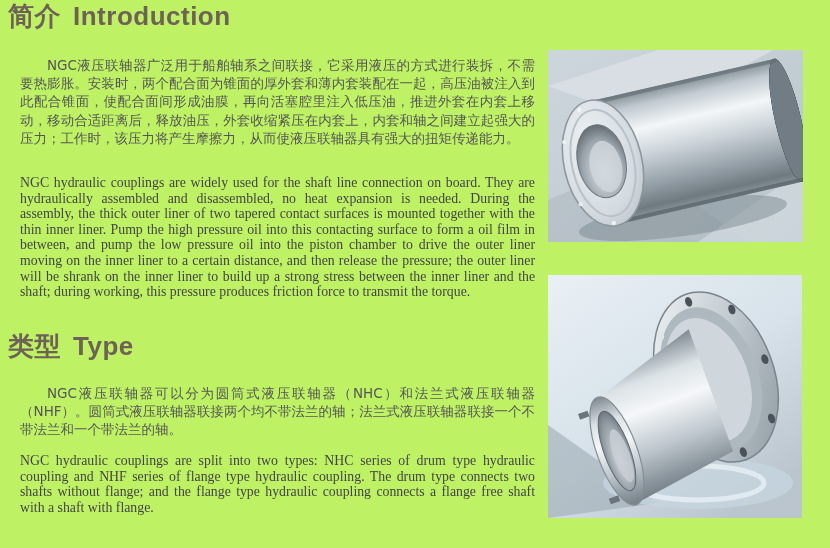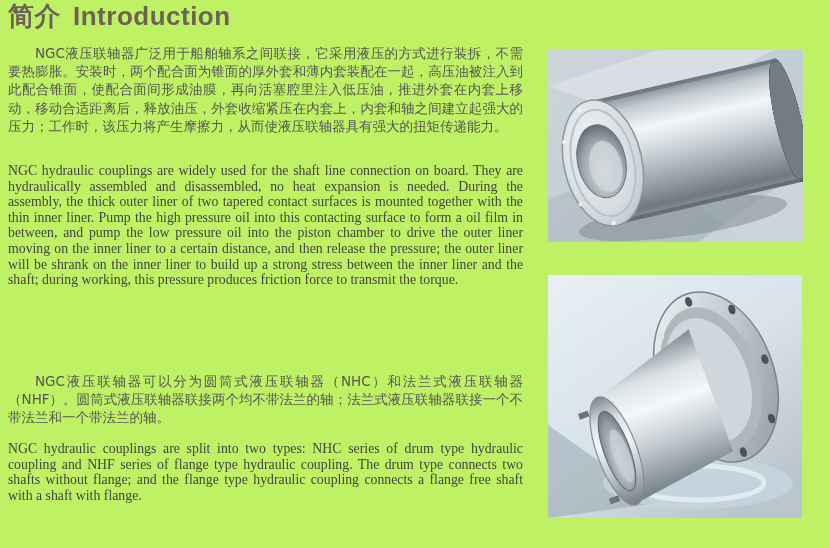--- a/index.html
+++ b/index.html
@@ -21,21 +21,21 @@
     line-height: 32px;
     color: #6e6257;
     letter-spacing: 0.5px;
     white-space: nowrap;
   }
   .heading .h-zh { margin-right: 12px; }
   .para {
     position: absolute;
     left: 8px;
     width: 515px;
-    margin: 0;
+    margin: 12px;
     text-align: justify;
     color: #4c4c4c;
   }
   .para.zh {
     font-family: "DejaVu Sans", sans-serif;
     font-size: 13.5px;
     line-height: 18.2px;
     color: #565656;
     text-indent: 2em;
   }
@@ -64,20 +64,21 @@
 <body>
 
 <div class="page">
 
   <h1 class="heading" id="h1-intro"><span class="h-zh">简介</span><span class="h-en">Introduction</span></h1>
 
   <p class="para zh" id="p-intro-zh">NGC液压联轴器广泛用于船舶轴系之间联接，它采用液压的方式进行装拆，不需要热膨胀。安装时，两个配合面为锥面的厚外套和薄内套装配在一起，高压油被注入到此配合锥面，使配合面间形成油膜，再向活塞腔里注入低压油，推进外套在内套上移动，移动合适距离后，释放油压，外套收缩紧压在内套上，内套和轴之间建立起强大的压力；工作时，该压力将产生摩擦力，从而使液压联轴器具有强大的扭矩传递能力。</p>
 
   <p class="para en" id="p-intro-en">NGC hydraulic couplings are widely used for the shaft line connection on board. They are hydraulically assembled and disassembled, no heat expansion is needed. During the assembly, the thick outer liner of two tapered contact surfaces is mounted together with the thin inner liner. Pump the high pressure oil into this contacting surface to form a oil film in between, and pump the low pressure oil into the piston chamber to drive the outer liner moving on the inner liner to a certain distance, and then release the pressure; the outer liner will be shrank on the inner liner to build up a strong stress between the inner liner and the shaft; during working, this pressure produces friction force to transmit the torque.</p>
 
+  <h1 class="heading" id="h1-type"><span class="h-zh">类型</span><span class="h-en">Type</span></h1>
 
   <p class="para zh" id="p-type-zh">NGC液压联轴器可以分为圆筒式液压联轴器（NHC）和法兰式液压联轴器（NHF）。圆筒式液压联轴器联接两个均不带法兰的轴；法兰式液压联轴器联接一个不带法兰和一个带法兰的轴。</p>
 
   <p class="para en" id="p-type-en">NGC hydraulic couplings are split into two types: NHC series of drum type hydraulic coupling and NHF series of flange type hydraulic coupling. The drum type connects two shafts without flange; and the flange type hydraulic coupling connects a flange free shaft with a shaft with flange.</p>
 
   <figure class="figure" id="fig-drum">
     <svg width="255" height="192" viewBox="0 0 255 192">
       <defs>
         <linearGradient id="bg1" x1="0" y1="0" x2="1" y2="1">
           <stop offset="0" stop-color="#cdd6db"></stop>

